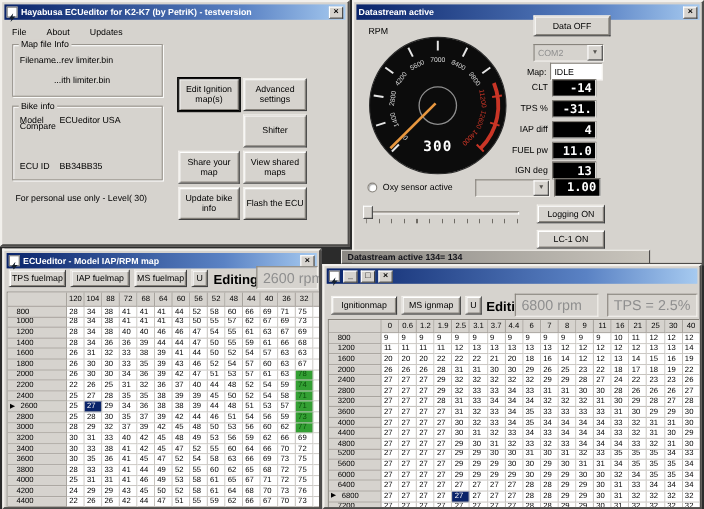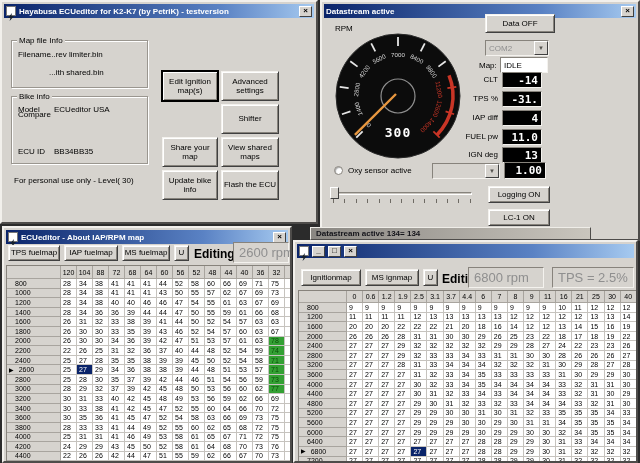--- a/index.html
+++ b/index.html
@@ -61,27 +61,32 @@
   <div class="win" style="left:0;top:0;width:318px;height:224px;z-index:1">
     <div class="titlebar">
       <span class="appicon">
         <svg width="8" height="8" viewBox="0 0 8 8">
             <polygon points="5,0 1,5 3.4,5 2.6,8 7,3 4.4,3" fill="#15202e"></polygon>
           </svg>
       </span>
       <span class="t">Hayabusa ECUeditor for K2-K7 (by PetriK) - testversion</span>
       <span class="tbtn">×</span>
     </div>
+    <div style="position:absolute;left:2px;top:17px;right:2px;height:13px;">
+      <span class="menuitem">File</span>
+      <span class="menuitem">About</span>
+      <span class="menuitem">Updates</span>
+    </div>
 
     <div class="group" style="left:9px;top:38px;width:137px;height:48px;">
       <span class="legend">Map file Info</span>
       <span class="lbl" style="left:6px;top:9px;">Filename</span>
       <span class="lbl" style="left:37px;top:9px;">...rev limiter.bin</span>
       <span class="lbl" style="left:6px;top:27px;margin-top:42px;">Compare</span>
-      <span class="lbl" style="left:37px;top:27px;">...ith shared.bin</span>
+      <span class="lbl" style="left:37px;top:27px;">...ith limiter.bin</span>
     </div>
 
     <div class="group" style="left:9px;top:94px;width:137px;height:68px;">
       <span class="legend">Bike info</span>
       <span class="lbl" style="left:6px;top:8px;">Model</span>
       <span class="lbl" style="left:42px;top:8px;">ECUeditor USA</span>
       <span class="lbl" style="left:6px;top:50px;">ECU ID</span>
       <span class="lbl" style="left:42px;top:50px;">BB34BB35</span>
     </div>
 
@@ -181,21 +186,21 @@
     <span>Datastream active 134= 134</span>
   </div>
 
   <div class="win" style="left:2px;top:226px;width:290px;height:237px;z-index:4">
     <div class="titlebar">
       <span class="appicon">
         <svg width="8" height="8" viewBox="0 0 8 8">
             <polygon points="5,0 1,5 3.4,5 2.6,8 7,3 4.4,3" fill="#15202e"></polygon>
           </svg>
       </span>
-      <span class="t">ECUeditor - About IAP/RPM map</span>
+      <span class="t">ECUeditor - Model IAP/RPM map</span>
       <span class="tbtn">×</span>
     </div>
     <div class="b3" style="left:4px;top:17px;width:52px;height:16px;">TPS fuelmap</div>
     <div class="b3" style="left:60px;top:17px;width:54px;height:16px;">IAP fuelmap</div>
     <div class="b3" style="left:118px;top:17px;width:48px;height:16px;">MS fuelmap</div>
     <div class="b3" style="left:170px;top:17px;width:15px;height:16px;">U</div>
     <span class="editing" style="left:190px;top:19px;">Editing</span>
     <div class="display" style="left:229px;top:14px;width:56px;height:21px;">2600 rpm</div>
     <div class="tgrid" id="fuel-table" style="left:2px;top:37px;width:285px;">
         <div class="trow" style="height: 13px;">

